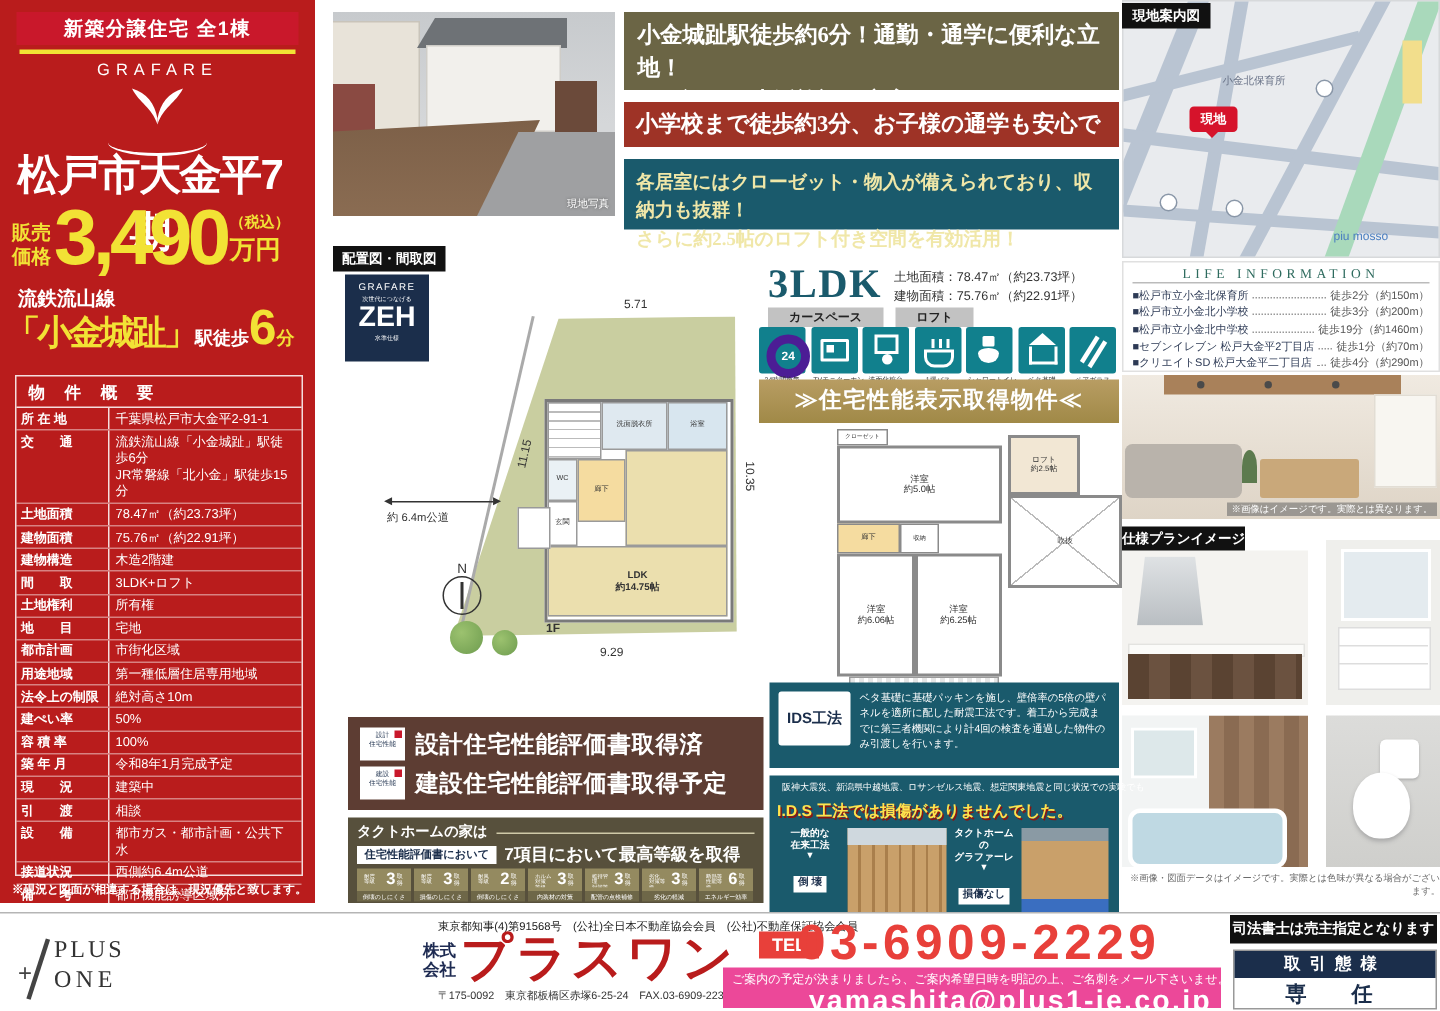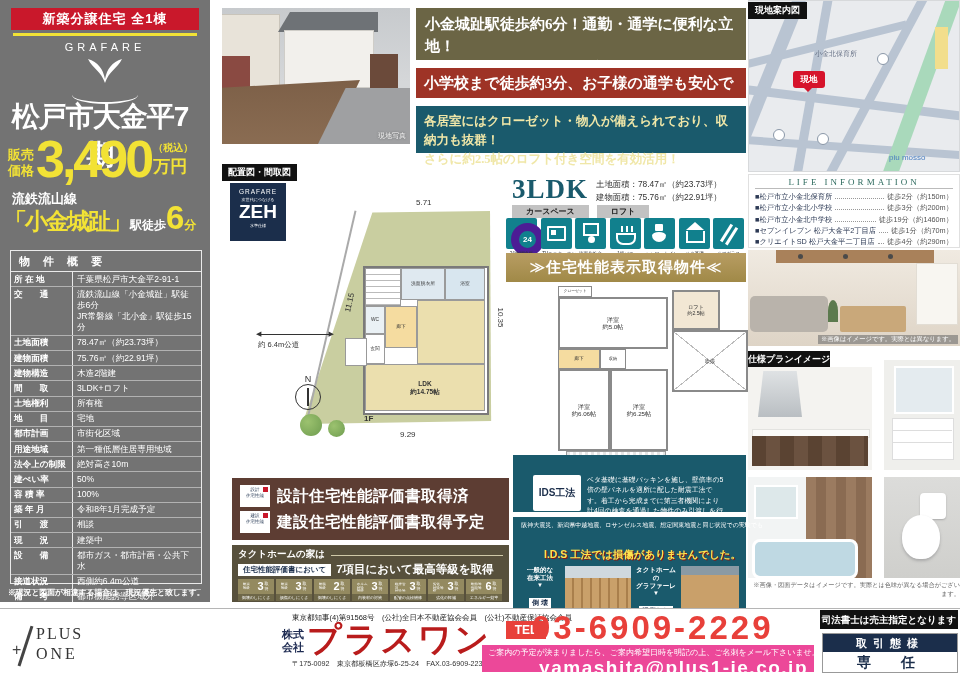--- a/index.html
+++ b/index.html
@@ -2,21 +2,21 @@
 <html><head>
 <meta charset="utf-8">
 <style>
   html,body{margin:0;padding:0;background:#e8e8e8;}
   #page{position:relative;width:960px;height:674px;background:#fff;overflow:hidden;
         font-family:"Liberation Sans",sans-serif;-webkit-font-smoothing:antialiased;}
   .abs{position:absolute;}
   .pre{white-space:pre-line;}
 
   
-  #left{left:0;top:0;width:210px;height:602px;background:#737373;color:#fff;}
+  #left{left:0;top:0;width:210px;height:602px;background:#b91c1c;color:#fff;}
   .lp-badge{left:11px;top:8px;width:188px;height:22px;background:#C9182B;color:#fff;
             font-weight:bold;font-size:13px;text-align:center;line-height:22px;letter-spacing:1px;}
   .lp-underline{left:13px;top:33px;width:184px;height:3px;background:#F2E235;}
   .lp-brand{left:0;top:41px;width:210px;text-align:center;font-size:11px;letter-spacing:4px;color:#fff;}
   .lp-leaf{left:85px;top:55px;}
   .lp-arc{left:72px;top:86px;width:66px;height:16px;border-bottom:2px solid #fff;border-radius:50%;}
   .lp-title{left:0;top:98px;width:200px;text-align:center;font-weight:bold;font-size:28px;letter-spacing:-1px;}
   .lp-price{left:8px;top:133px;display:flex;align-items:flex-start;color:#F2E235;}
   .lp-price .pfx{font-size:13px;font-weight:bold;line-height:1.2;margin-top:14px;}
   .lp-price .val{font-size:52px;font-weight:bold;line-height:1;letter-spacing:-3px;margin:0 2px;}
@@ -133,21 +133,21 @@
   #spec-head{left:512px;top:176px;display:flex;align-items:flex-start;}
   #spec-head .t3{font-family:"Liberation Serif",serif;font-weight:bold;font-size:27px;color:#1A5A6C;line-height:1;letter-spacing:1px;}
   #spec-head .areas{margin-left:8px;font-size:8.4px;color:#333;line-height:1.55;margin-top:2px;}
   .tags{left:512px;top:205px;display:flex;gap:8px;}
   .tag{background:#C2C2C2;color:#222;font-size:8px;font-weight:bold;padding:1px 14px;}
   #icons{left:506px;top:218px;display:flex;gap:3.5px;}
   .ico{width:31px;text-align:center;}
   .ibox{width:31px;height:31px;background:#11808D;position:relative;border-radius:2px;}
   .ilab{font-size:5px;color:#333;transform:scale(.92);white-space:nowrap;margin-top:1px;}
   .g{position:absolute;}
-  .g1{left:5px;top:5px;width:17px;height:17px;border:8px solid #4c1d95;border-radius:50%;color:#fff;font-size:8px;font-weight:bold;line-height:17px;text-align:center;}
+  .g1{left:5px;top:5px;width:17px;height:17px;border:6px solid #4c1d95;border-radius:50%;color:#fff;font-size:8px;font-weight:bold;line-height:17px;text-align:center;}
   .g2{left:6px;top:8px;width:15px;height:11px;border:2px solid #fff;border-radius:1px;}
   .g2::after{content:"";position:absolute;left:2px;top:2px;width:5px;height:5px;background:#fff;}
   .g3{left:8px;top:5px;width:12px;height:9px;border:2px solid #fff;}
   .g3::after{content:"";position:absolute;left:3px;top:11px;width:7px;height:7px;border-radius:50%;background:#fff;}
   .g4{left:6px;top:15px;width:16px;height:8px;border:2px solid #fff;border-radius:0 0 7px 7px;}
   .g4::before{content:"";position:absolute;left:3px;top:-9px;width:2px;height:6px;background:#fff;box-shadow:5px 0 0 #fff,10px 0 0 #fff;}
   .g5{left:8px;top:14px;width:14px;height:10px;background:#fff;border-radius:50% 50% 50% 50%/35% 35% 65% 65%;}
   .g5::before{content:"";position:absolute;left:3px;top:-8px;width:8px;height:7px;background:#fff;border-radius:1px;}
   .g6{left:7px;top:13px;width:15px;height:10px;border:2px solid #fff;border-top:none;}
   .g6::before{content:"";position:absolute;left:-2px;top:-9px;border-left:9.5px solid transparent;border-right:9.5px solid transparent;border-bottom:8px solid #fff;}
@@ -178,26 +178,26 @@
   .tc-sub .big{font-size:11.5px;font-weight:bold;margin-left:5px;white-space:nowrap;}
   .tc-grades{display:flex;gap:2px;margin-top:2px;}
   .gr{width:36px;flex:0 0 36px;}
   .gr-top{height:15px;background:#948A60;display:flex;align-items:center;justify-content:center;gap:1px;overflow:hidden;}
   .gr-name{font-size:4px;line-height:1.05;width:14px;transform:scale(.9);overflow:hidden;max-height:10px;}
   .gr-num{font-size:11px;font-weight:bold;line-height:1;}
   .gr-suf{font-size:4px;width:5px;line-height:1.05;}
   .gr-desc{height:7px;background:#6E6748;font-size:4px;line-height:7px;text-align:center;overflow:hidden;white-space:nowrap;}
 
   
-  #ids1{left:513px;top:455px;width:233px;height:57px;background:#1A5A6C;box-sizing:border-box;padding:20px;display:flex;gap:6px;}
+  #ids1{left:513px;top:455px;width:233px;height:57px;background:#1A5A6C;box-sizing:border-box;padding:6px;display:flex;gap:6px;}
   .ids-logo{width:48px;height:36px;background:#fff;color:#1B2E4B;font-weight:bold;font-size:10px;display:flex;align-items:center;justify-content:center;flex:0 0 48px;border-radius:2px;}
   .ids-desc{color:#fff;font-size:6.9px;line-height:1.5;}
   #ids2{left:513px;top:517px;width:233px;height:105px;background:#1A5A6C;box-sizing:border-box;padding:4px 5px;}
   .ids-l1{color:#fff;font-size:6.2px;text-align:center;white-space:nowrap;transform:scale(.97);}
-  .ids-l2{color:#FFE34D;font-size:10.5px;font-weight:bold;text-align:right;text-shadow:1px 1px 0 #8c1510;margin-top:18px;}
+  .ids-l2{color:#FFE34D;font-size:10.5px;font-weight:bold;text-align:left;text-shadow:1px 1px 0 #8c1510;margin-top:4px;}
   .ids-photos{display:flex;gap:3px;margin-top:4px;align-items:flex-start;}
   .ids-cap{font-size:6.5px;font-weight:bold;color:#fff;text-align:center;line-height:1.25;width:44px;flex:0 0 44px;}
   .ids-cap .tri{color:#fff;font-size:6px;}
   .ids-res{background:#fff;color:#1B2E4B;font-size:7px;font-weight:bold;padding:1px 3px;margin-top:8px;display:inline-block;}
   .ids-img1{width:66px;height:64px;flex:0 0 66px;background:
        linear-gradient(#cfd8de 0 18%,transparent 18%),
        repeating-linear-gradient(90deg,#C9A06A 0 7px,#A97F4C 7px 9px);}
   .ids-img2{width:58px;height:64px;flex:0 0 58px;background:linear-gradient(#8a9aa4 0 14%,#C9A06A 14% 74%,#3A6EC0 74%);}
 
   
@@ -310,26 +310,26 @@
         </div>
       <div class="ovr">
           <div class="l">容 積 率</div>
           <div class="v">100%</div>
         </div>
       <div class="ovr">
           <div class="l">築 年 月</div>
           <div class="v">令和8年1月完成予定</div>
         </div>
       <div class="ovr">
+          <div class="l">現　　況</div>
+          <div class="v">建築中</div>
+        </div>
+      <div class="ovr">
           <div class="l">引　　渡</div>
           <div class="v">相談</div>
-        </div>
-      <div class="ovr">
-          <div class="l">現　　況</div>
-          <div class="v">建築中</div>
         </div>
       <div class="ovr">
           <div class="l">設　　備</div>
           <div class="v">都市ガス・都市計画・公共下水</div>
         </div>
       <div class="ovr">
           <div class="l">接道状況</div>
           <div class="v">西側約6.4m公道</div>
         </div>
       <div class="ovr">

